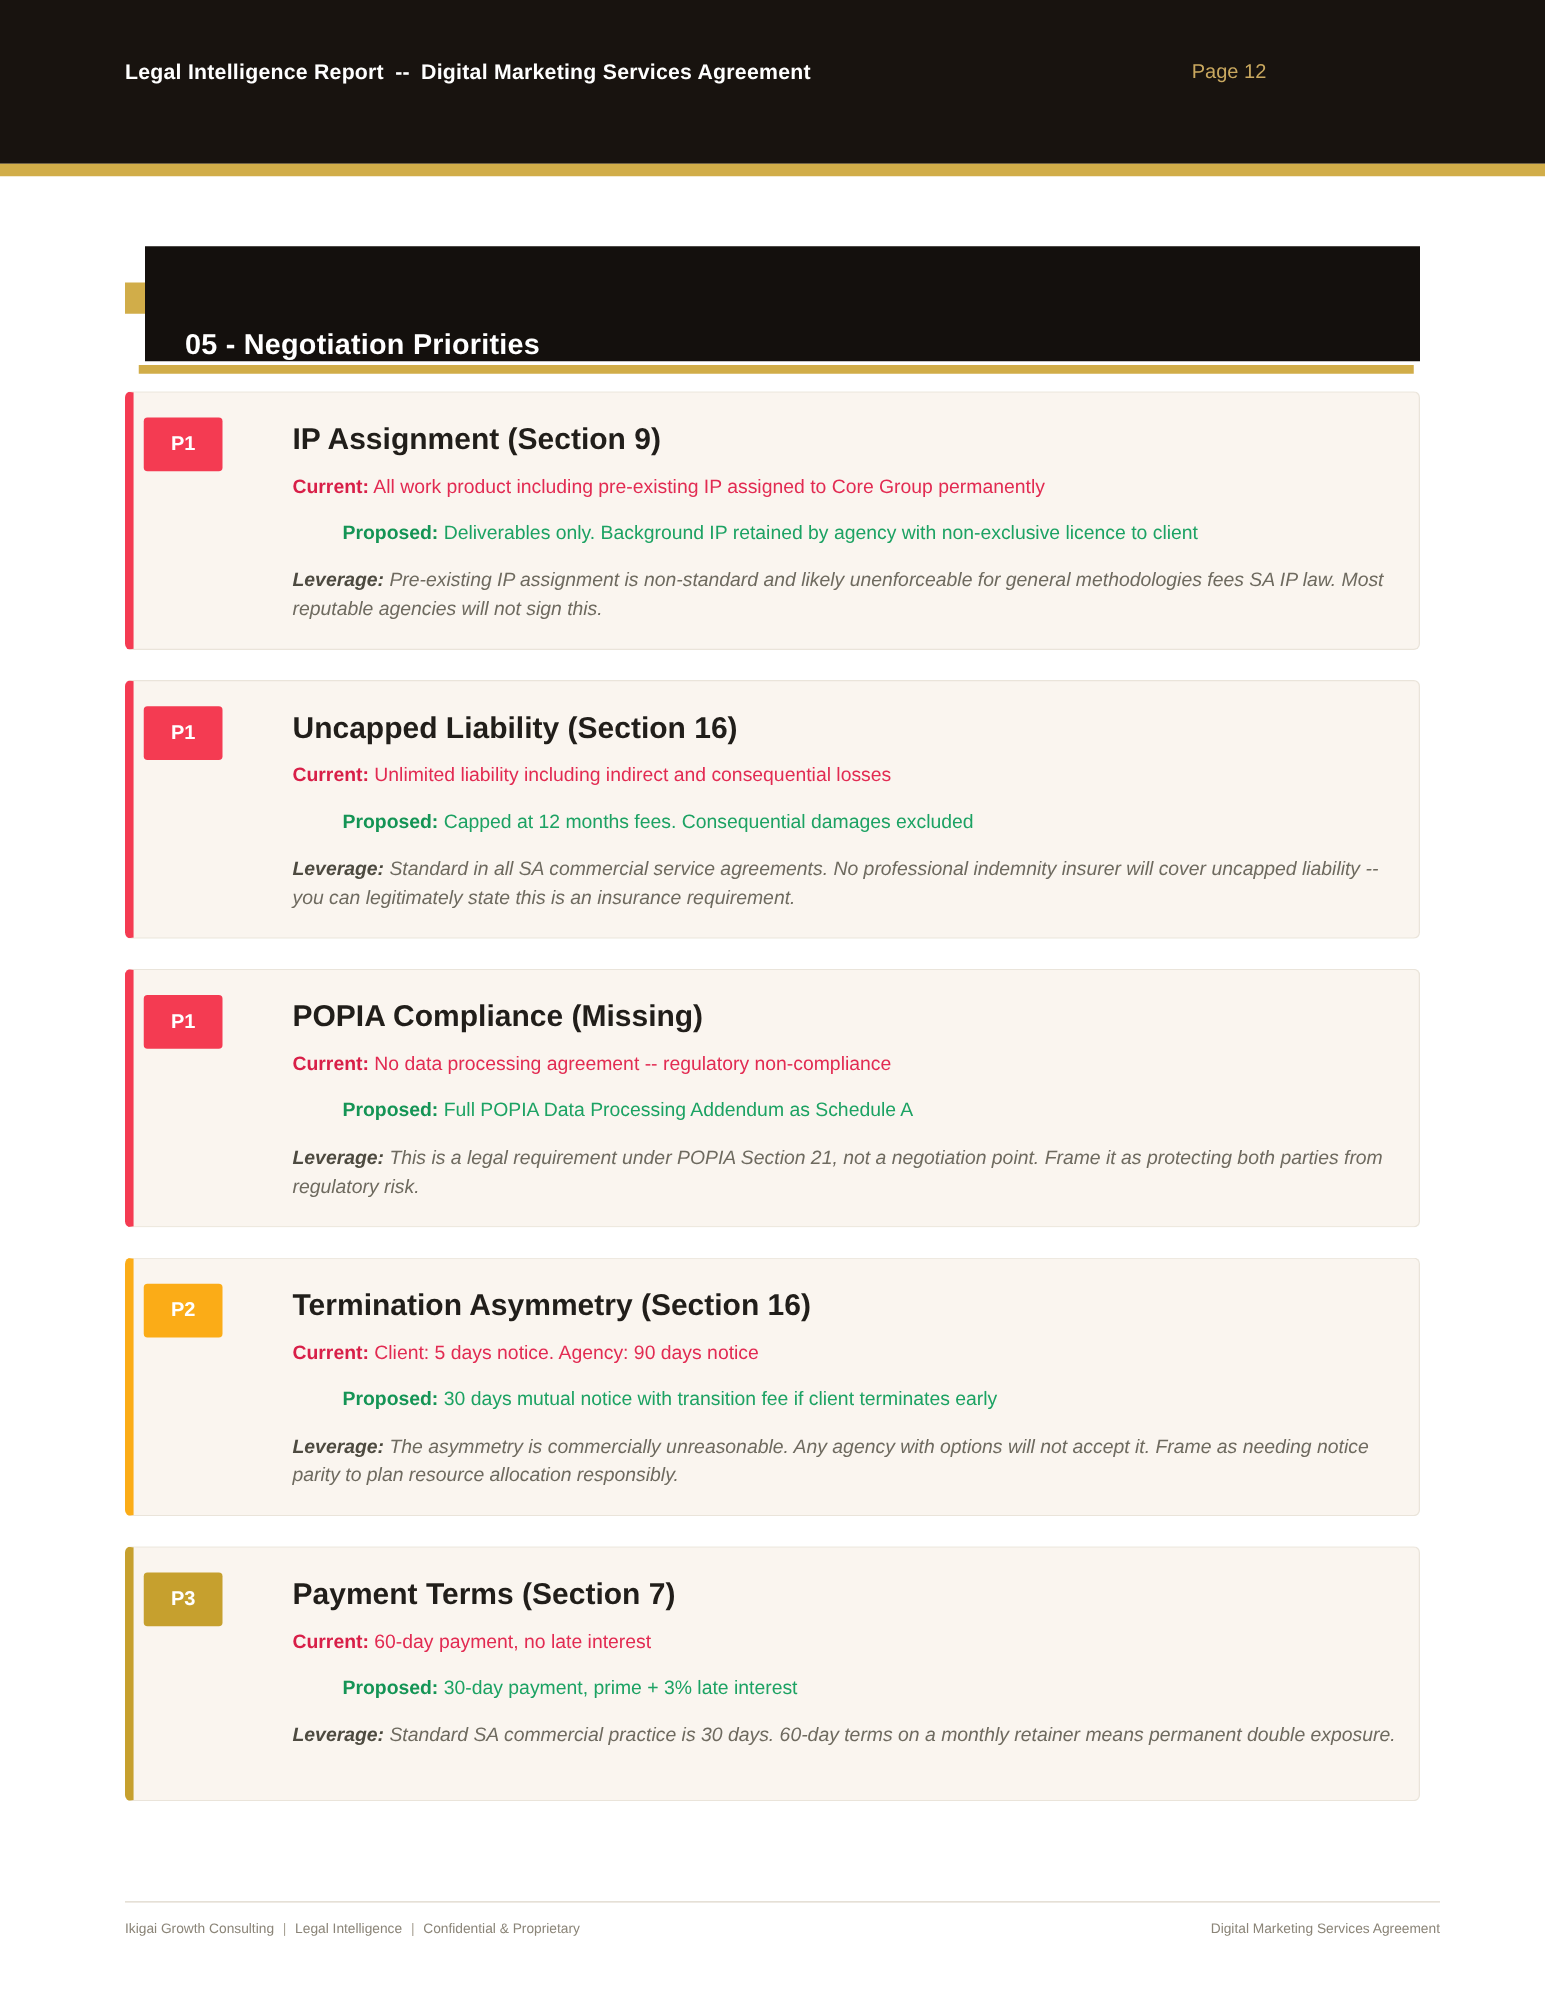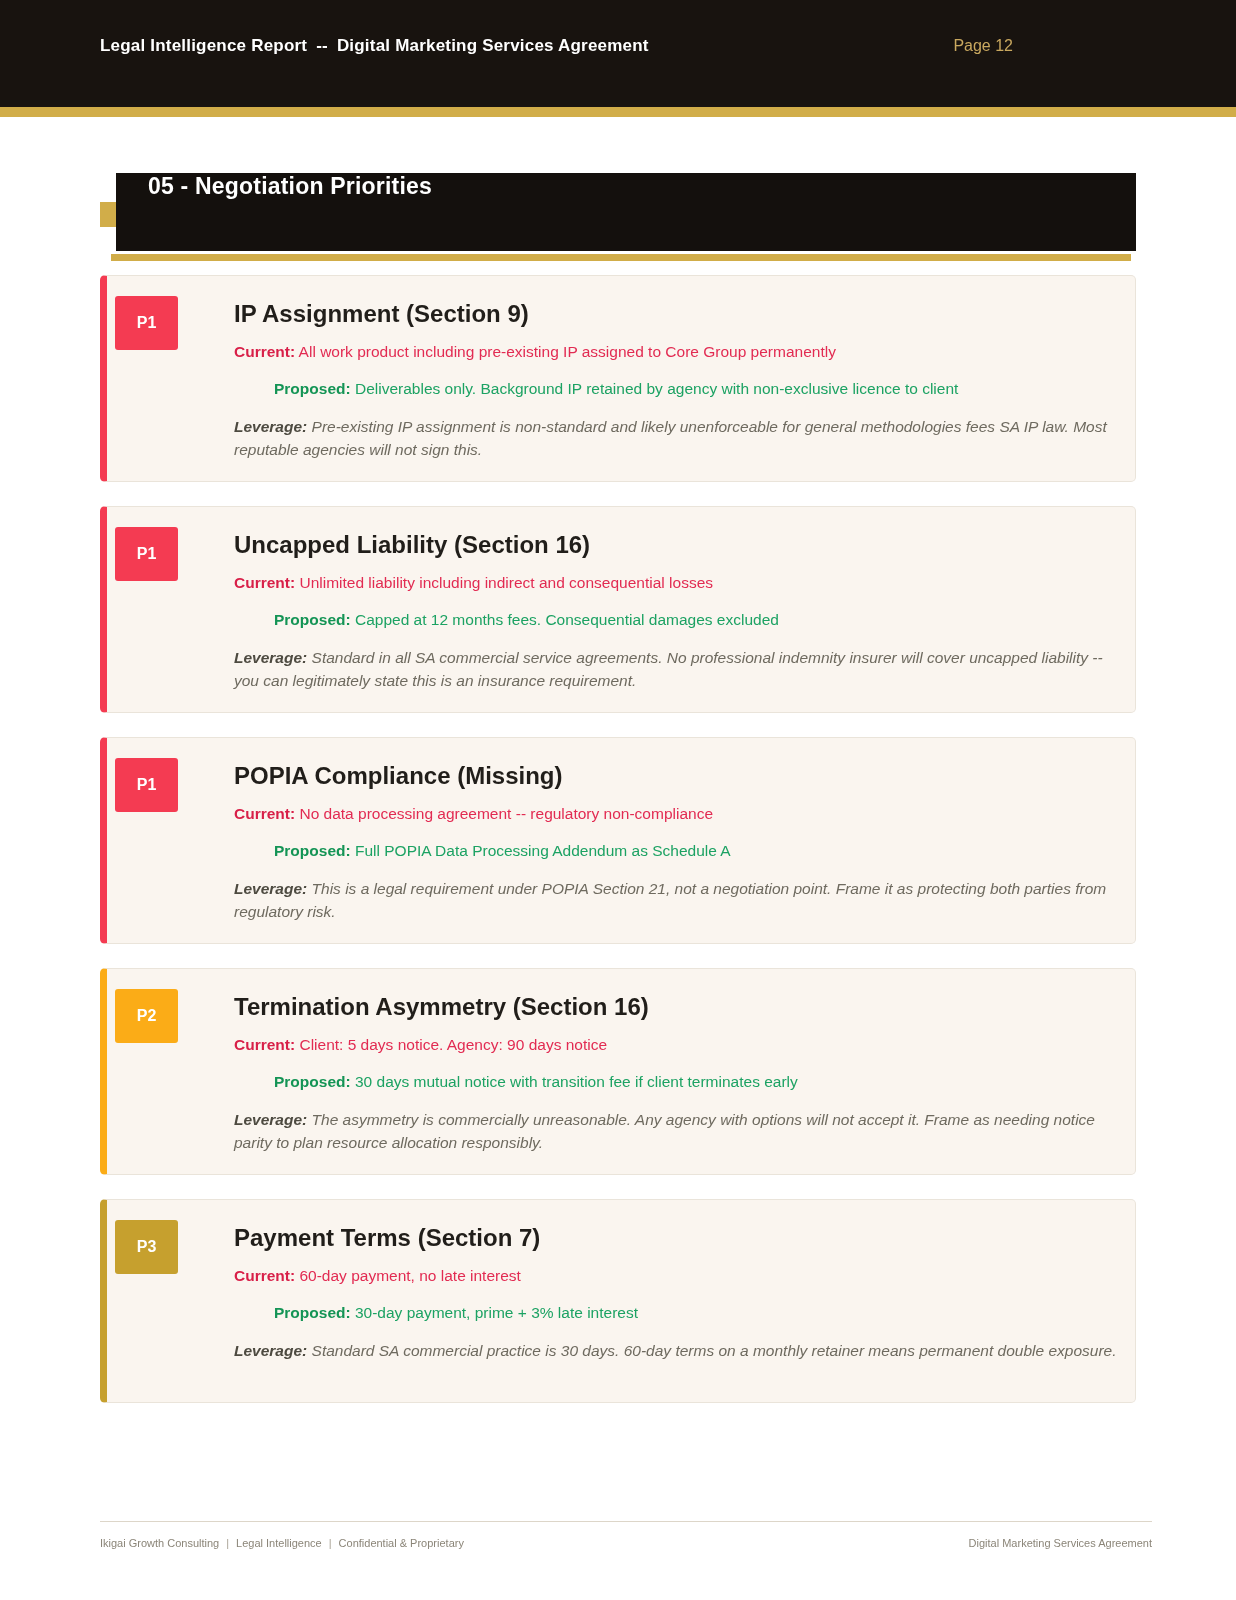--- a/index.html
+++ b/index.html
@@ -6,34 +6,34 @@
   html, body { margin: 0; padding: 0; }
   body {
     width: 1236px; height: 1600px; position: relative;
     background: #ffffff; overflow: hidden;
     font-family: "Liberation Sans", "DejaVu Sans", sans-serif;
     -webkit-font-smoothing: antialiased;
   }
 
   
   .page-header {
-    height: 107px; background: #18130f;
+    height: 131px; background: #18130f;
     display: flex; align-items: center; justify-content: space-between;
     padding: 0 223px 16px 100px;
   }
   .report-title { color: #ffffff; font-weight: bold; font-size: 17px; letter-spacing: 0.2px; }
   .report-title .sep { margin: 0 9px; }
   .page-number { color: #c9a85f; font-size: 16px; }
   .gold-strip { height: 10px; background: #d1ad49; }
 
   
   .section { margin: 56px 100px 0 100px; }
   .banner {
-    position: relative; margin-left: 16px; height: 78px;
-    background: #14100d; display: flex; align-items: flex-start;
+    position: relative; margin-left: 16px; height: 92px;
+    background: #14100d; display: flex; align-items: flex-end;
   }
   .banner-title { color: #ffffff; font-size: 23px; font-weight: bold; margin: 0 0 0 32px; letter-spacing: 0.2px; }
   .gold-tab { position: absolute; left: -16px; top: 29px; width: 16px; height: 25px; background: #d1ad49; }
   .banner-underline { height: 7px; background: #d1ad49; margin: 3px 0 0 11px; width: 1020px; }
 
   
   .cards { margin-top: 14px; }
   .card {
     display: grid; grid-template-columns: 119px 1fr;
     background: #faf5ef;
@@ -42,21 +42,21 @@
     border-radius: 5px;
     min-height: 204px;
     margin-bottom: 24px;
     padding: 20px 14px 20px 8px;
   }
   .accent-p1 { --accent: #f43b52; }
   .accent-p2 { --accent: #fbac17; }
   .accent-p3 { --accent: #c6a02e; }
 
   .badge {
-    width: 63px; height: 54px; border-radius: 3px;
+    width: 63px; height: 43px; border-radius: 3px;
     background: var(--accent); color: #ffffff;
     font-weight: bold; font-size: 16px;
     display: flex; align-items: center; justify-content: center;
   }
   .card-title {
     font-size: 24px; line-height: 23px; font-weight: bold;
     color: #211e1a; margin: 6px 0 16px 0;
   }
   .line { font-size: 15.5px; line-height: 22px; margin: 0 0 15px 0; }
   .line .lbl { font-weight: bold; text-align: right; }

